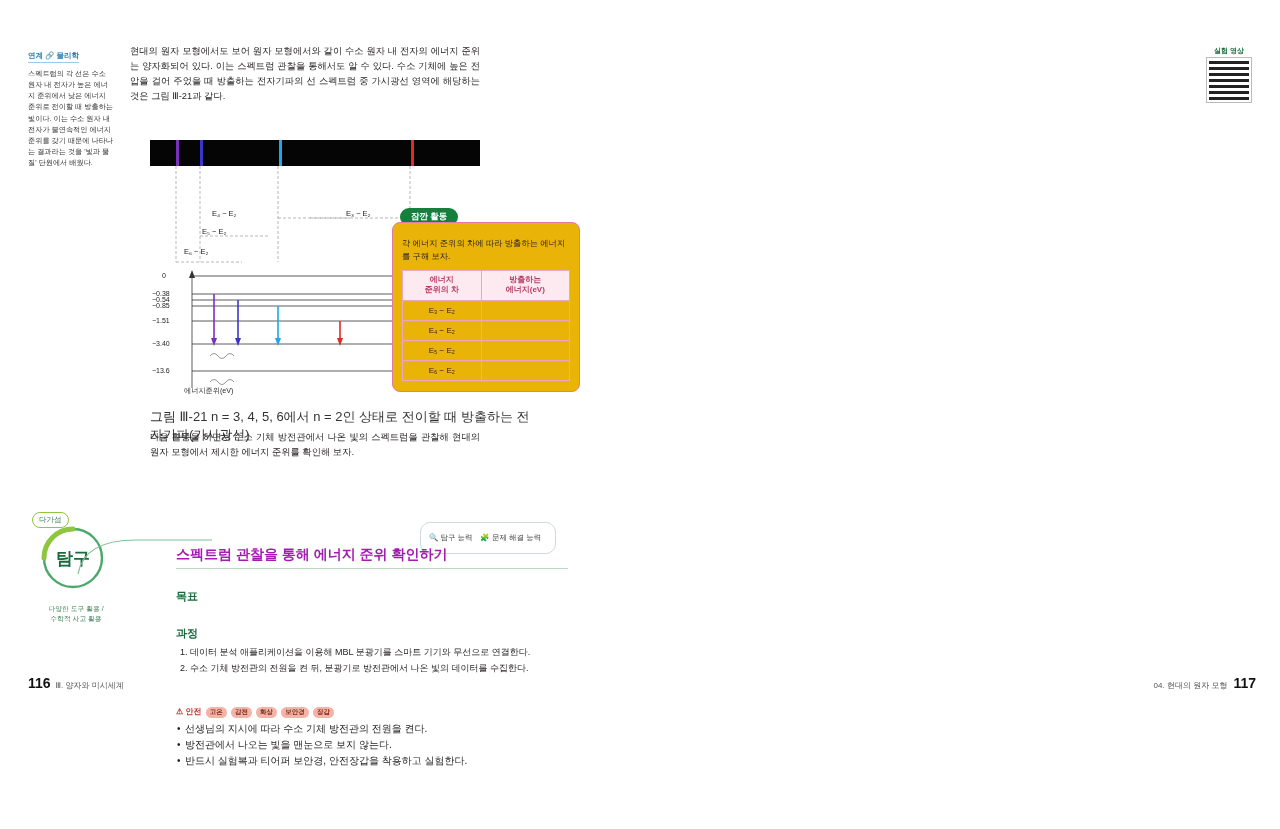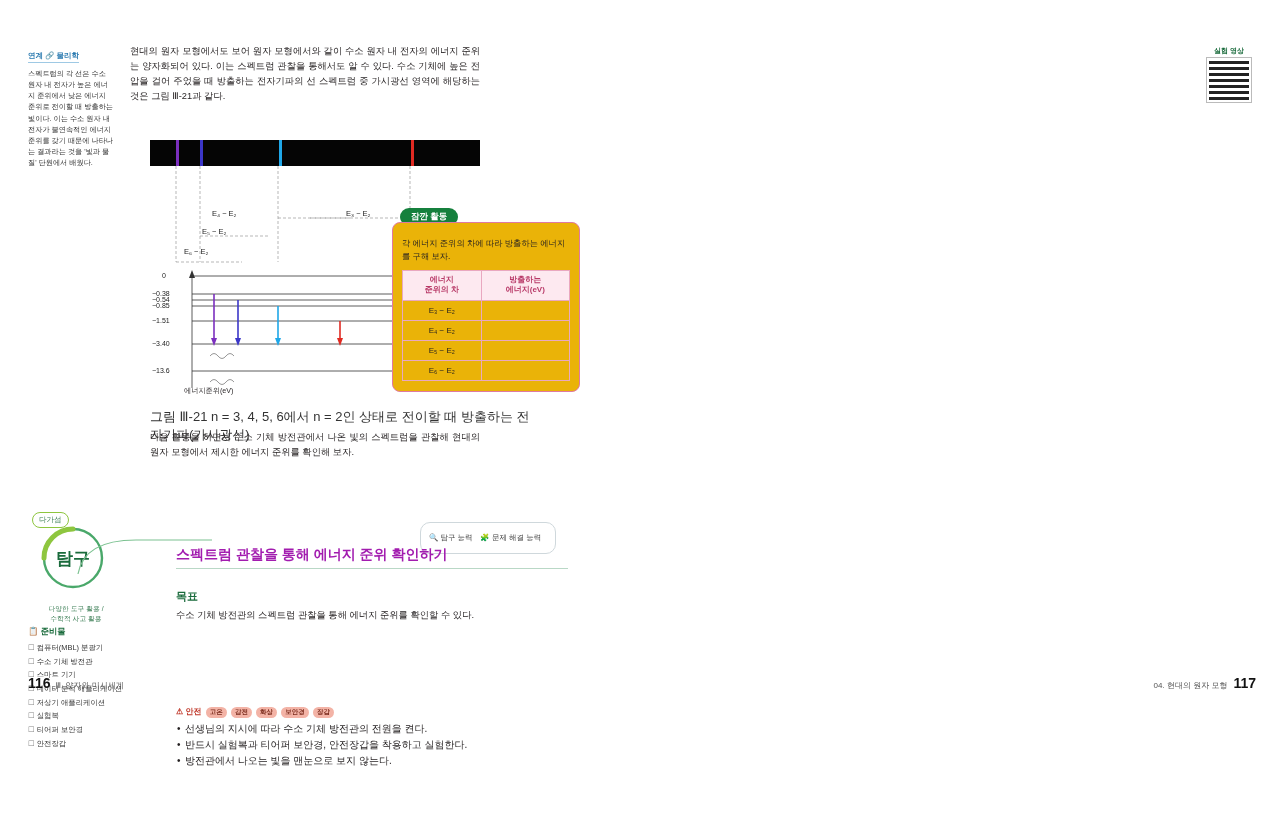--- a/index.html
+++ b/index.html
@@ -239,57 +239,47 @@
 
   <div class="exp-skills">
     <span>🔍 탐구 능력</span>
     <span>🧩 문제 해결 능력</span>
   </div>
   <div class="exp-title">스펙트럼 관찰을 통해 에너지 준위 확인하기</div>
   <div class="exp-rule"></div>
 
   <div class="goal">
     <div class="h-sec">목표</div>
-    <div class="p">수소 기체 방전관의 스펙트럼 관찰을 통해 에너지 준위를 확인할 수 있다.</div>
-  </div>
-
+  </div>
+
+  <div class="process">
+    <div class="h-sec">과정</div>
+    <ol>
+      <li>데이터 분석 애플리케이션을 이용해 MBL 분광기를 스마트 기기와 무선으로 연결한다.</li>
+      <li>수소 기체 방전관의 전원을 켠 뒤, 분광기로 방전관에서 나온 빛의 데이터를 수집한다.</li>
+    </ol>
+  </div>
 
   <div class="safety">
     <div class="hd">
       <span>⚠</span>
       <span>안전</span>
       <span class="pill">고온</span>
       <span class="pill">감전</span>
       <span class="pill">화상</span>
       <span class="pill">보안경</span>
       <span class="pill">장갑</span>
     </div>
     <ul>
       <li>선생님의 지시에 따라 수소 기체 방전관의 전원을 켠다.</li>
+      <li>방전관에서 나오는 빛을 맨눈으로 보지 않는다.</li>
       <li>반드시 실험복과 티어퍼 보안경, 안전장갑을 착용하고 실험한다.</li>
-      <li>방전관에서 나오는 빛을 맨눈으로 보지 않는다.</li>
     </ul>
   </div>
 
-  <div class="prep">
-    <div class="hd">
-      <span>📋</span>
-      <span>준비물</span>
-    </div>
-    <ul>
-      <li>컴퓨터(MBL) 분광기</li>
-      <li>수소 기체 방전관</li>
-      <li>스마트 기기</li>
-      <li>데이터 분석 애플리케이션</li>
-      <li>저상기 애플리케이션</li>
-      <li>실험복</li>
-      <li>티어퍼 보안경</li>
-      <li>안전장갑</li>
-    </ul>
-  </div>
 
   <div class="folio-l">
     <b>116</b><span>Ⅲ. 양자와 미시세계</span>
   </div>
 </div>
 
 <div class="page right">
 
   <div class="qr">
     <div class="lab">실험 영상</div>

